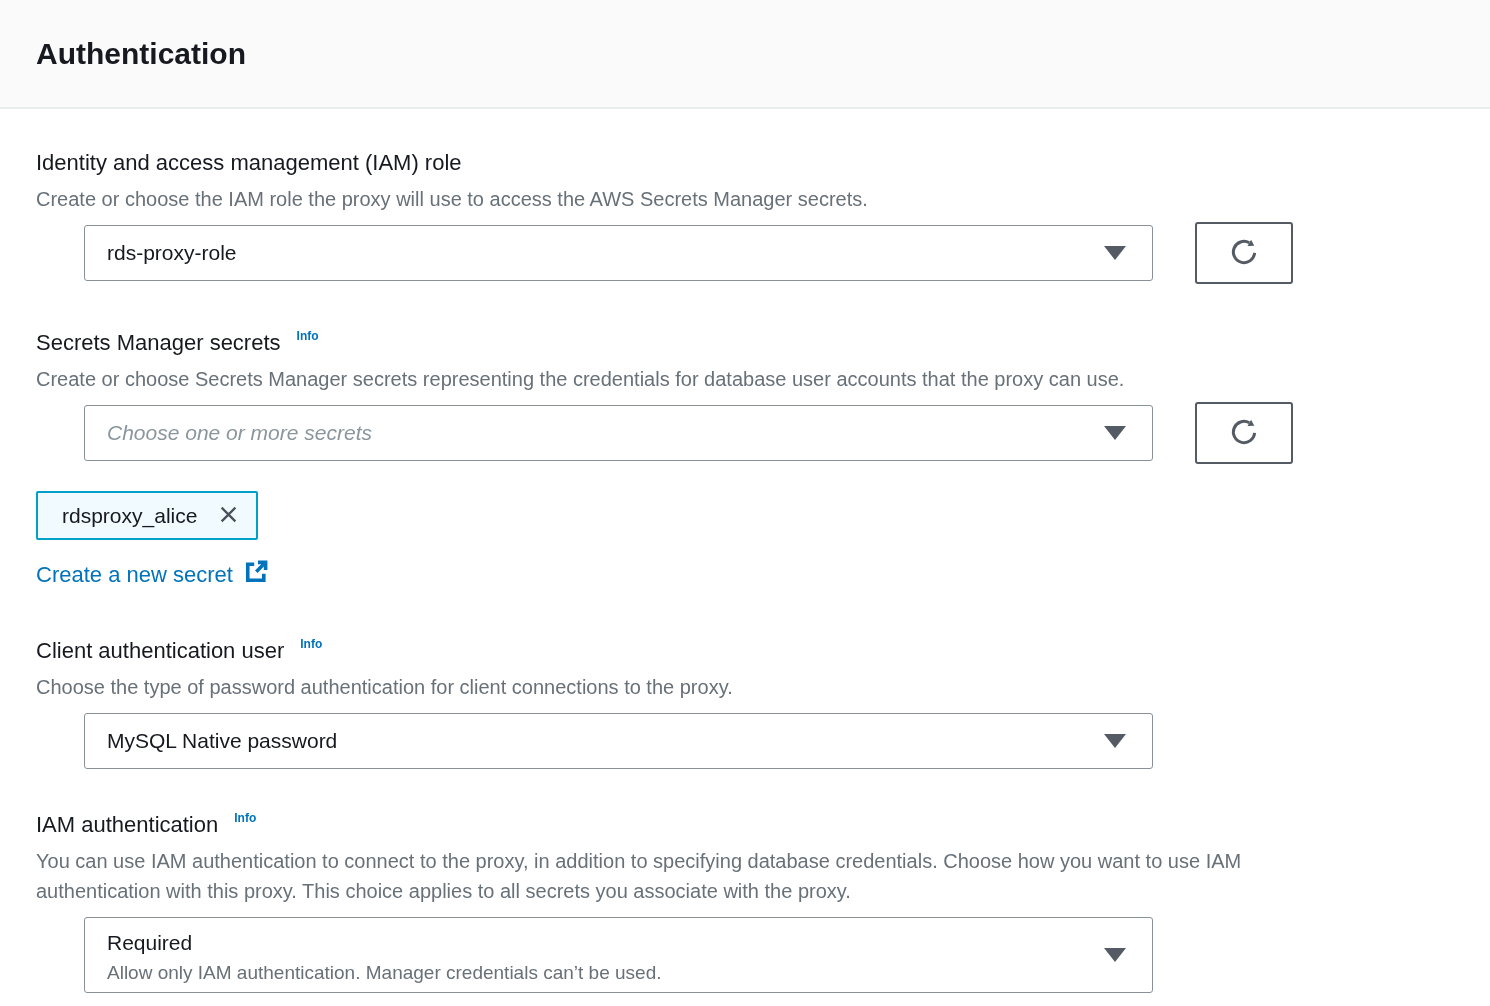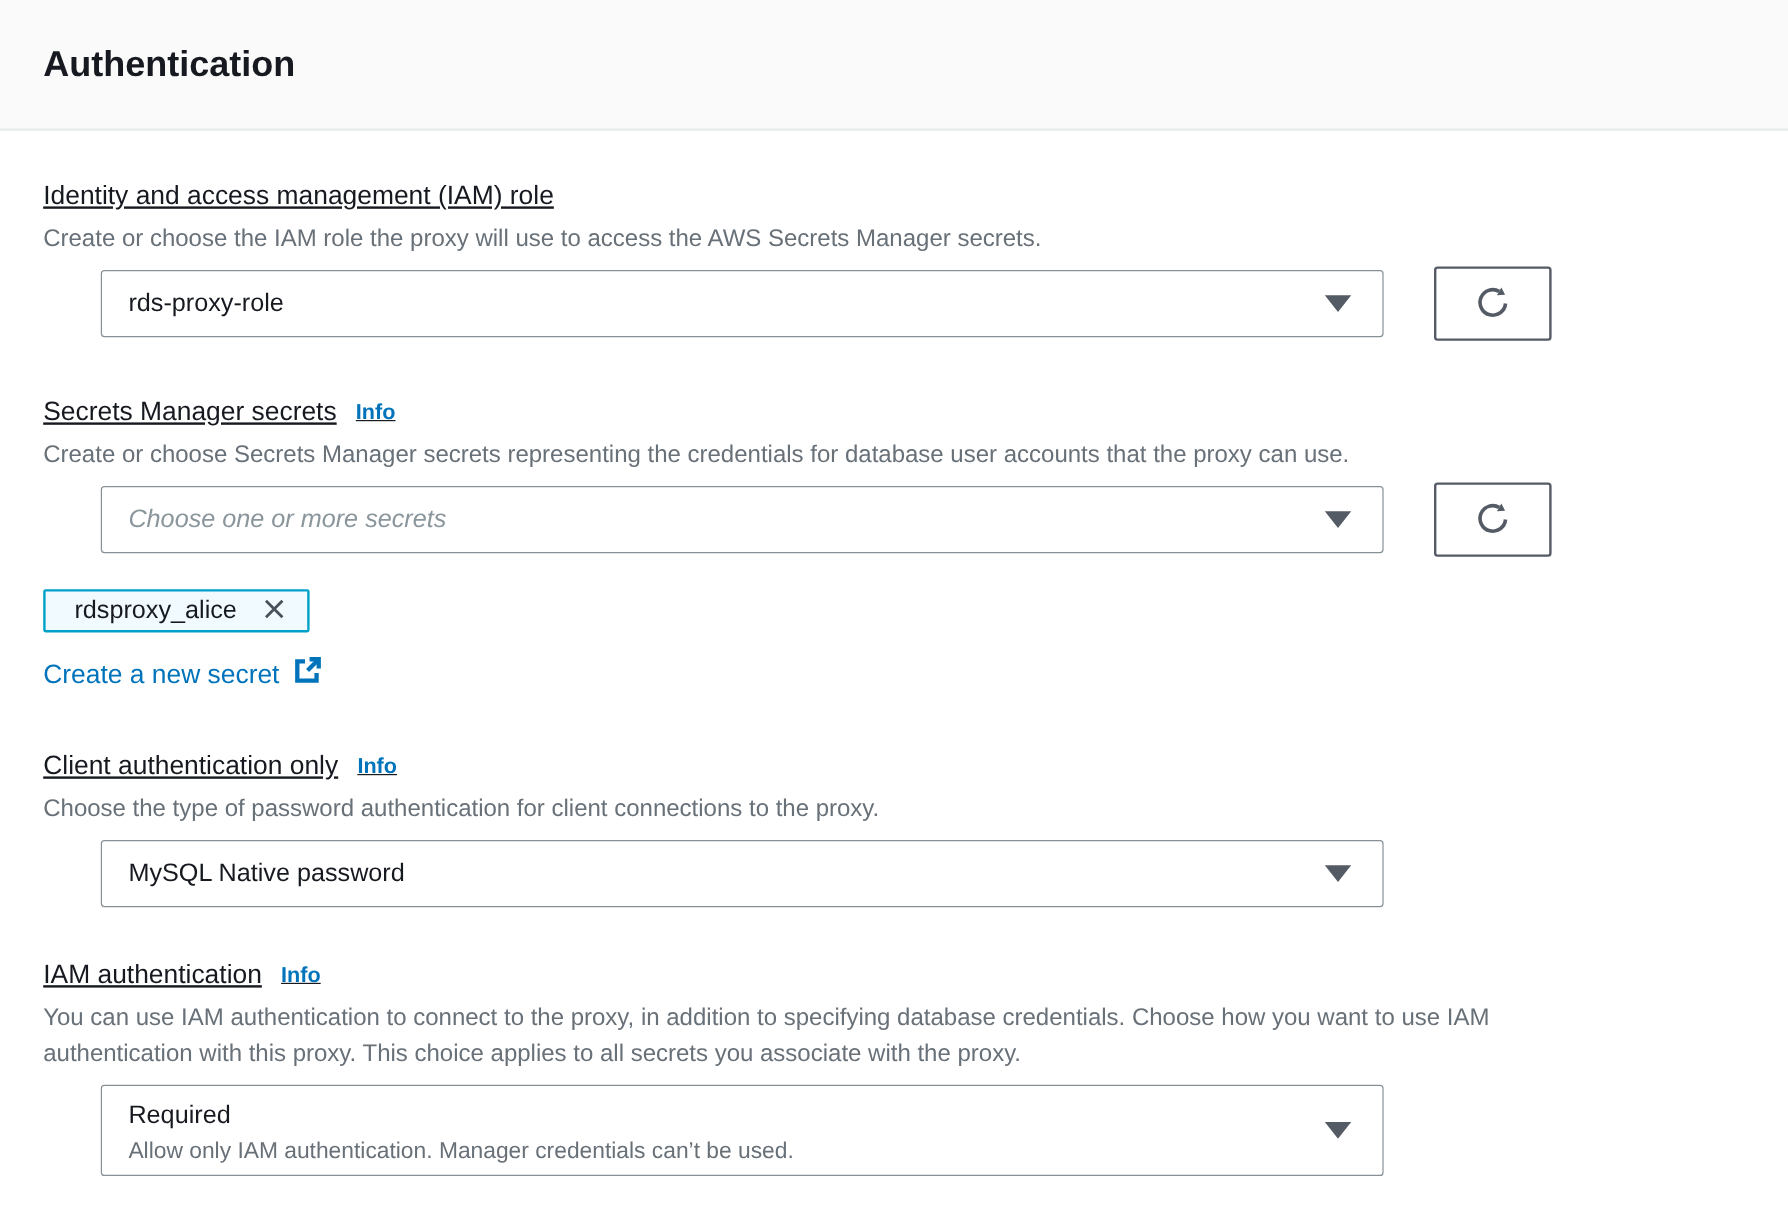--- a/index.html
+++ b/index.html
@@ -21,23 +21,23 @@
     color:var(--text_dark);
   }
   .header{
     height:109px;background:var(--header_bg);
     border-bottom:2px solid var(--header_border);
     display:flex;align-items:center;padding:1px 36px;
   }
   .header h1{margin:0;font-size:30px;font-weight:700;color:var(--text_dark);}
   .content{padding:0 36px;}
   .section{margin-top:0;}
-  .label-row{display:flex;align-items:center;gap:16px;text-decoration:underline;}
+  .label-row{display:flex;align-items:flex-start;gap:16px;}
   .field-label{font-size:22px;color:var(--text_dark);line-height:28px;}
-  .info-link{font-size:18px;font-weight:700;color:var(--accent_blue);text-decoration:none;cursor:pointer;}
+  .info-link{font-size:12px;font-weight:700;color:var(--accent_blue);text-decoration:none;cursor:pointer;}
   .field-desc{font-size:20px;color:var(--text_muted);margin-top:7px;line-height:30px;}
   .desc-wide{max-width:1300px;}
   .control-row{display:flex;align-items:flex-start;margin-top:11px;margin-left:48px;}
   .select{
     position:relative;width:1069px;height:56px;
     border:1px solid var(--control_border);border-radius:3px;background:#fff;
     display:flex;align-items:center;padding:0 64px 0 22px;
     font-size:21px;color:var(--text_dark);cursor:pointer;
   }
   .select .caret{
@@ -47,21 +47,21 @@
     border-top:14px solid var(--button_border);
   }
   .placeholder{font-style:italic;color:#8a969c;text-align:right;}
   .refresh-btn{
     margin-left:42px;margin-top:-3px;width:98px;height:62px;
     border:2px solid var(--button_border);border-radius:3px;background:#fff;
     display:flex;align-items:center;justify-content:center;cursor:pointer;padding:0;
   }
   .chips{display:flex;gap:20px;margin-top:27px;}
   .chip{
-    display:flex;align-items:center;gap:22px;height:36px;
+    display:flex;align-items:center;gap:22px;height:49px;
     padding:0 18px 0 24px;border:2px solid var(--chip_border);border-radius:2px;
     background:var(--chip_bg);font-size:21px;color:var(--text_dark);
   }
   .chip-x{border:none;background:none;padding:0;margin:0;cursor:pointer;display:flex;align-items:center;}
   .create-link{
     display:inline-flex;align-items:center;gap:11px;margin-top:20px;
     color:var(--accent_blue);font-size:22px;font-weight:400;text-decoration:none;cursor:pointer;
   }
   .sp-a{height:45px;}  
   .sp-b{height:47px;}  
@@ -148,21 +148,21 @@
           <path d="M13.6 2.4 L8.2 7.8" fill="none" stroke="#0073bb" stroke-width="2.4"></path>
         </svg>
       </span>
     </a>
   </div>
 
   <div class="sp-b"></div>
 
   <div class="section">
     <div class="label-row">
-      <span class="field-label">Client authentication only</span>
+      <span class="field-label">Client authentication user</span>
       <a class="info-link">Info</a>
     </div>
     <div class="field-desc">Choose the type of password authentication for client connections to the proxy.</div>
     <div class="control-row">
       <div class="select">
         <span>MySQL Native password</span>
         <span class="caret"></span>
       </div>
     </div>
   </div>

